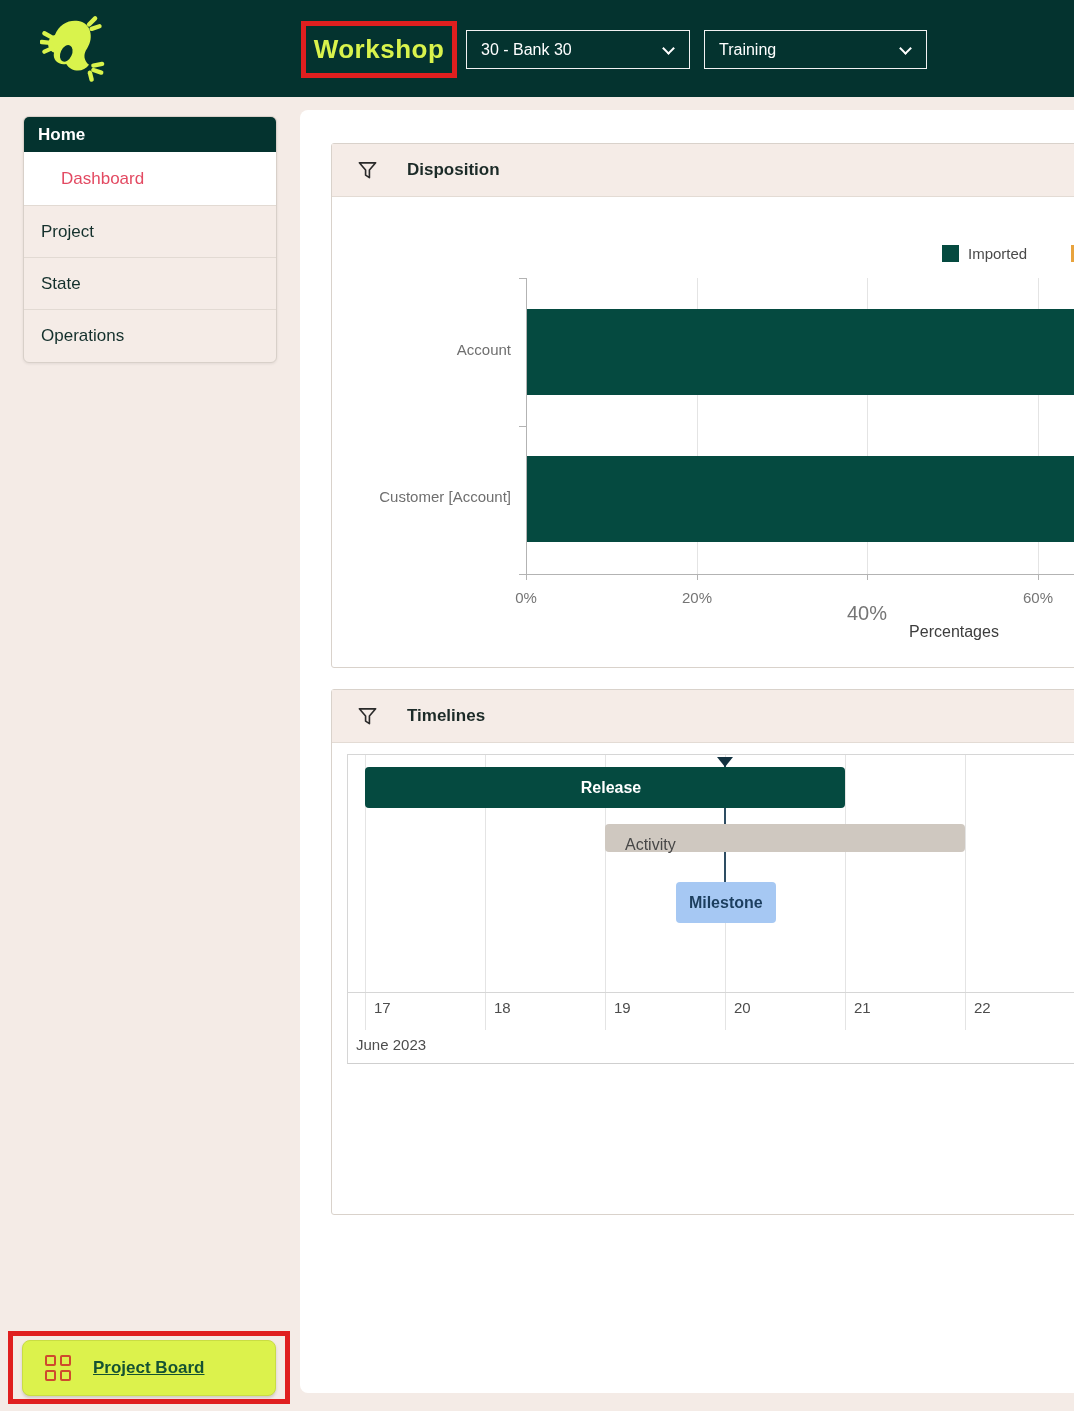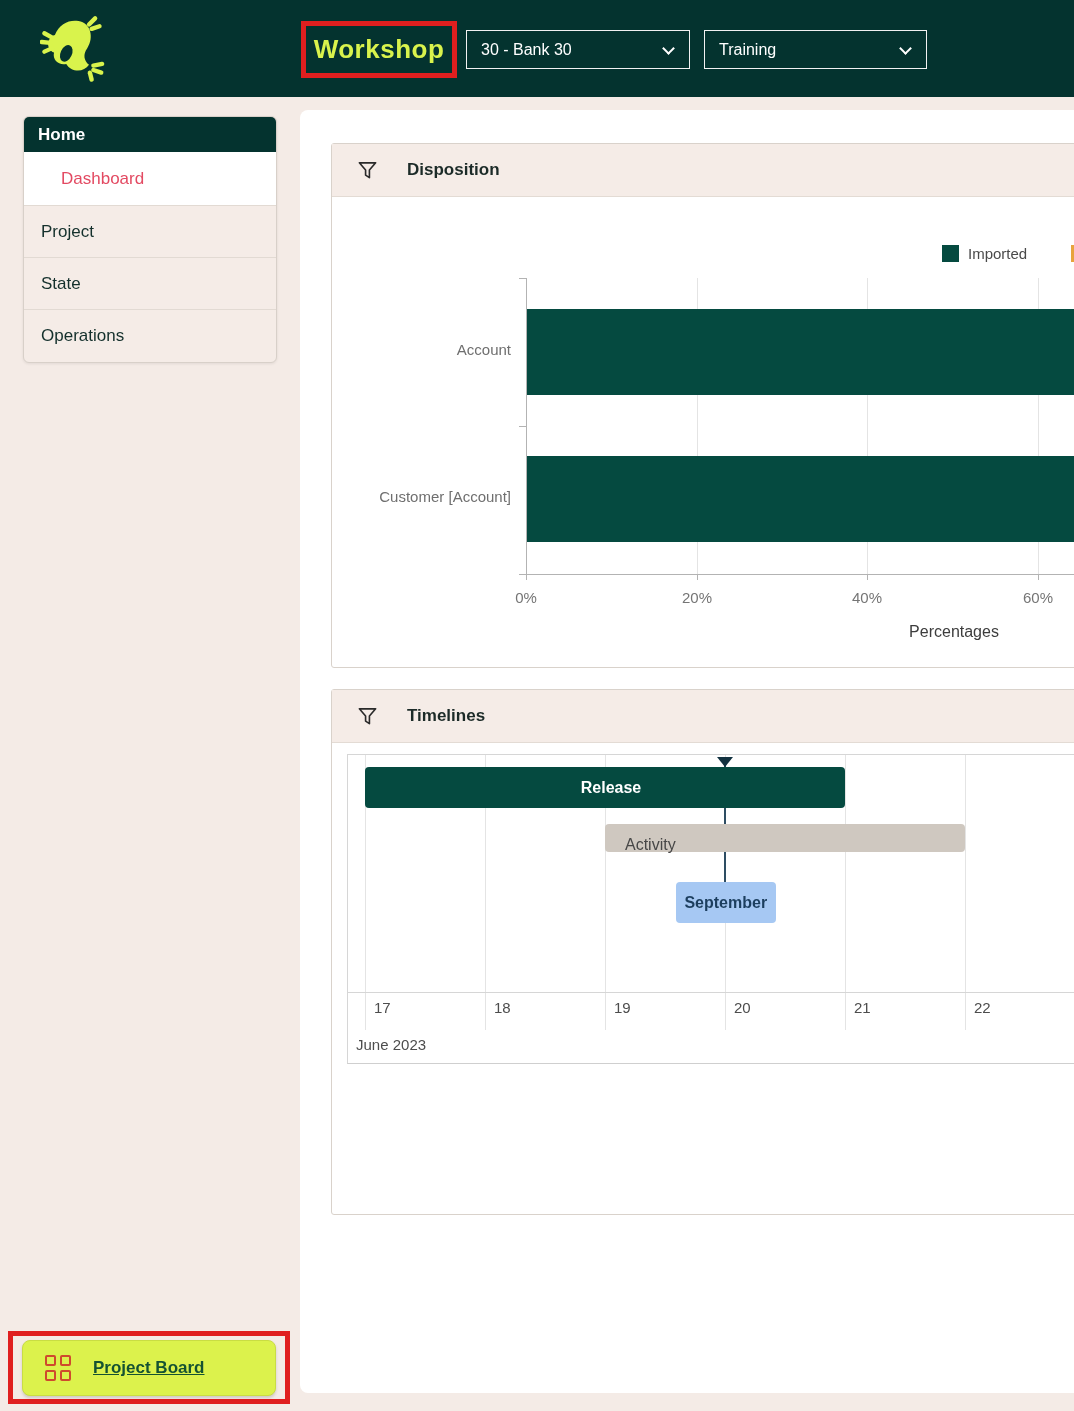--- a/index.html
+++ b/index.html
@@ -174,21 +174,21 @@
       </div>
 
       <div class="dispo-plot">
           <div style="position: absolute; left: 0px; top: 296px; width: 1px; height: 6px; background: rgb(179, 179, 179);"></div>
           <div style="position: absolute; left: -30px; top: 311px; width: 60px; text-align: center; color: rgb(117, 117, 117); font-size: 15px;">0%</div>
           <div style="position: absolute; left: 171px; top: 0px; width: 1px; height: 296px; background: rgb(228, 228, 228);"></div>
           <div style="position: absolute; left: 171px; top: 296px; width: 1px; height: 6px; background: rgb(179, 179, 179);"></div>
           <div style="position: absolute; left: 141px; top: 311px; width: 60px; text-align: center; color: rgb(117, 117, 117); font-size: 15px;">20%</div>
           <div style="position: absolute; left: 341px; top: 0px; width: 1px; height: 296px; background: rgb(228, 228, 228);"></div>
           <div style="position: absolute; left: 341px; top: 296px; width: 1px; height: 6px; background: rgb(179, 179, 179);"></div>
-          <div style="position: absolute; left: 311px; top: 311px; width: 60px; text-align: center; color: rgb(117, 117, 117); font-size: 15px;">40%</div>
+          <div style="position: absolute; left: 311px; top: 324px; width: 60px; text-align: center; color: rgb(117, 117, 117); font-size: 20px;">40%</div>
           <div style="position: absolute; left: 512px; top: 0px; width: 1px; height: 296px; background: rgb(228, 228, 228);"></div>
           <div style="position: absolute; left: 512px; top: 296px; width: 1px; height: 6px; background: rgb(179, 179, 179);"></div>
           <div style="position: absolute; left: 482px; top: 311px; width: 60px; text-align: center; color: rgb(117, 117, 117); font-size: 15px;">60%</div>
           <div style="position: absolute; left: 0px; top: 0px; width: 1px; height: 296px; background: rgb(179, 179, 179);"></div>
           <div style="position: absolute; left: -7px; top: 296px; width: 863px; height: 1px; background: rgb(179, 179, 179);"></div>
           <div style="position: absolute; left: -7px; top: 0px; width: 7px; height: 1px; background: rgb(179, 179, 179);"></div>
           <div style="position: absolute; left: -7px; top: 148px; width: 7px; height: 1px; background: rgb(179, 179, 179);"></div>
           <div style="position: absolute; left: -7px; top: 296px; width: 7px; height: 1px; background: rgb(179, 179, 179);"></div>
           <div style="position: absolute; left: 1px; top: 31px; width: 854px; height: 86px; background: rgb(5, 74, 64);"></div>
           <div style="position: absolute; left: -205px; top: 63px; width: 190px; text-align: right; color: rgb(111, 111, 111); font-size: 15px;">Account</div>
@@ -220,21 +220,21 @@
           <div style="position: absolute; left: 497px; top: 0px; width: 1px; height: 275px; background: rgb(228, 228, 228);"></div>
           <div style="position: absolute; left: 506px; top: 244px; color: rgb(77, 77, 77); font-size: 15px;">21</div>
           <div style="position: absolute; left: 617px; top: 0px; width: 1px; height: 275px; background: rgb(228, 228, 228);"></div>
           <div style="position: absolute; left: 626px; top: 244px; color: rgb(77, 77, 77); font-size: 15px;">22</div>
           <div style="position: absolute; left: 0px; top: 237px; width: 100%; height: 1px; background: rgb(214, 214, 214);"></div>
           <div style="position: absolute; left: 8px; top: 281px; color: rgb(77, 77, 77); font-size: 15px;">June 2023</div>
           <div style="position: absolute; left: 376px; top: 10px; width: 2px; height: 117px; background: rgb(46, 77, 99);"></div>
           <div style="position: absolute; left: 369px; top: 2px; width: 0px; height: 0px; border-left: 8px solid transparent; border-right: 8px solid transparent; border-top: 10px solid rgb(18, 50, 64);"></div>
           <div style="position: absolute; left: 17px; top: 12px; width: 480px; height: 41px; background: rgb(5, 74, 64); color: rgb(255, 255, 255); border-radius: 4px; line-height: 41px; font-size: 16px; box-sizing: border-box; font-weight: bold; padding-left: 12px; text-align: center;">Release</div>
           <div style="position: absolute; left: 257px; top: 69px; width: 360px; height: 28px; background: rgb(207, 200, 192); color: rgb(71, 71, 71); border-radius: 4px; line-height: 41px; font-size: 16px; box-sizing: border-box; font-weight: normal; padding-left: 20px;">Activity</div>
-          <div style="position: absolute; left: 327.8px; top: 127px; width: 100px; height: 41px; background: rgb(166, 200, 243); color: rgb(28, 62, 94); border-radius: 4px; line-height: 41px; font-size: 16px; box-sizing: border-box; font-weight: bold; text-align: center;">September</div>
+          <div style="position: absolute; left: 327.8px; top: 127px; width: 100px; height: 41px; background: rgb(166, 200, 243); color: rgb(28, 62, 94); border-radius: 4px; line-height: 41px; font-size: 16px; box-sizing: border-box; font-weight: bold; text-align: center;">Milestone</div>
         </div>
     </section>
 
   </main>
 
   <div class="annot-box pb-box"></div>
   <div class="pb-button">
     <span class="pb-icon">
       <span></span>
         <span></span>

